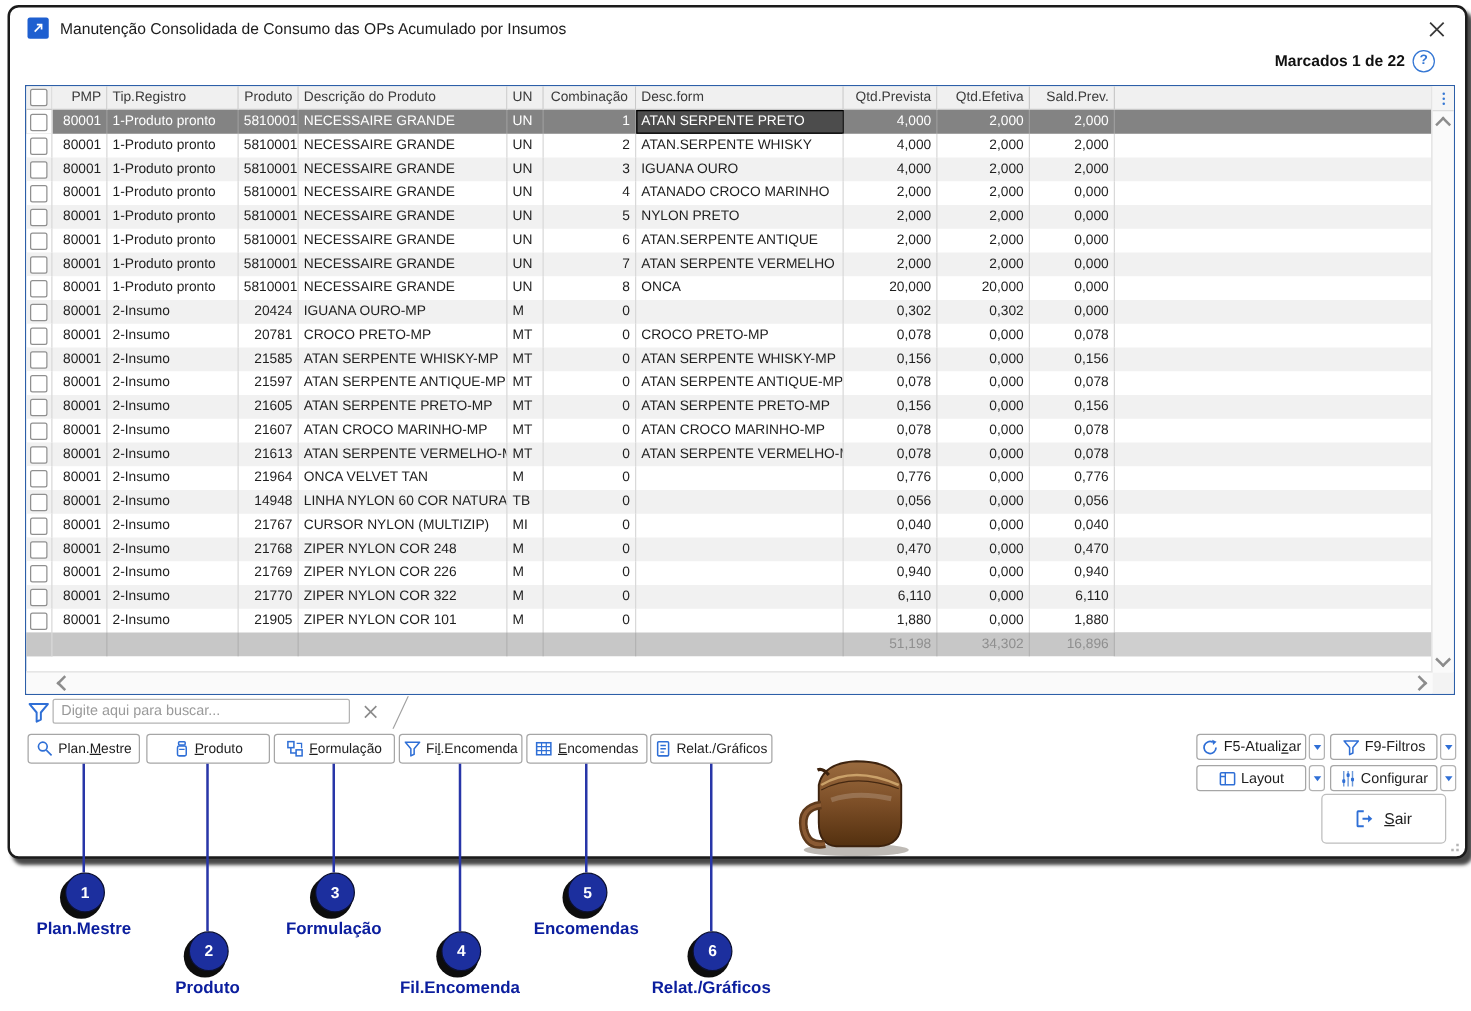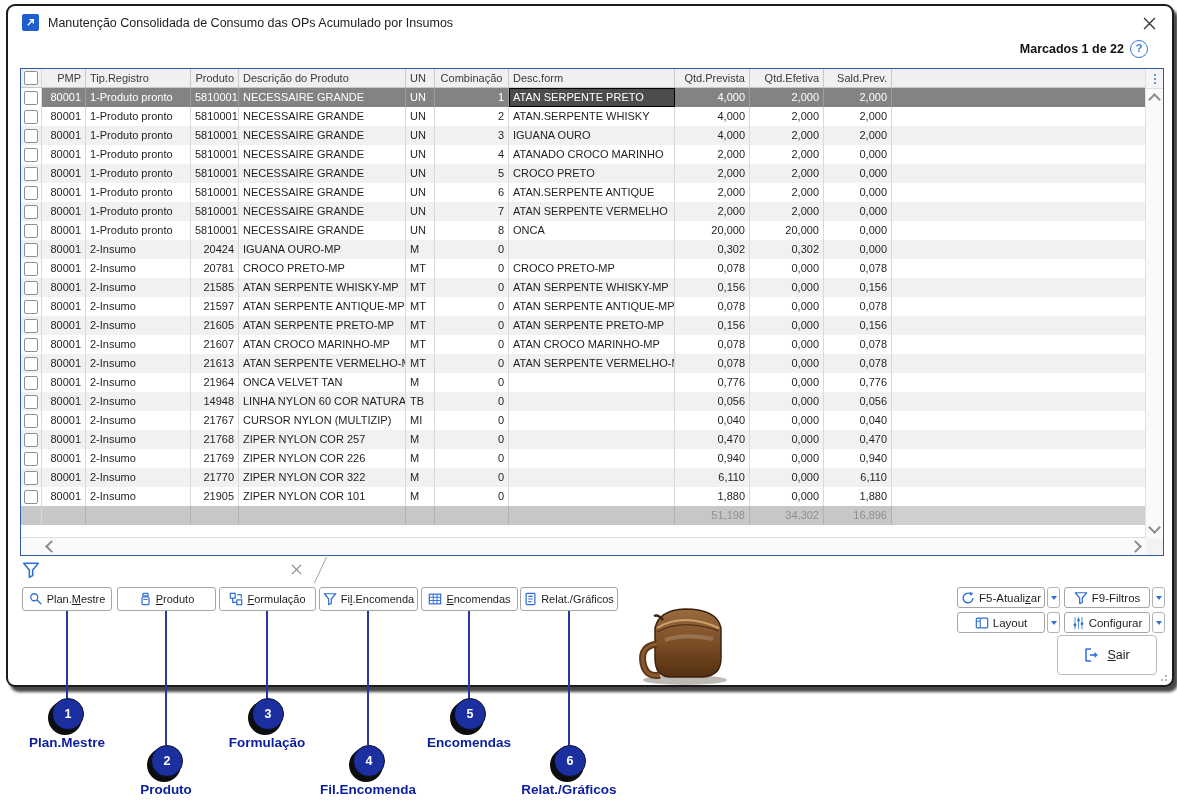--- a/index.html
+++ b/index.html
@@ -213,21 +213,21 @@
           <div class="trow stripe">
             <div class="cb-cell">
               <span class="checkbox"></span>
             </div>
             <div class="cell ar" style="width: 44px;">80001</div>
             <div class="cell al" style="width: 105px;">1-Produto pronto</div>
             <div class="cell ar" style="width: 48px;">5810001</div>
             <div class="cell al" style="width: 167px;">NECESSAIRE GRANDE</div>
             <div class="cell al" style="width: 29px;">UN</div>
             <div class="cell ar" style="width: 74px;">5</div>
-            <div class="cell al" style="width: 166px;">CROCO PRETO</div>
+            <div class="cell al" style="width: 166px;">NYLON PRETO</div>
             <div class="cell ar" style="width: 75px;">2,000</div>
             <div class="cell ar" style="width: 74px;">2,000</div>
             <div class="cell ar" style="width: 68px;">0,000</div>
             <div class="cell filler"></div>
           </div>
           <div class="trow">
             <div class="cb-cell">
               <span class="checkbox"></span>
             </div>
             <div class="cell ar" style="width: 44px;">80001</div>
@@ -434,21 +434,21 @@
             <div class="cell ar" style="width: 68px;">0,040</div>
             <div class="cell filler"></div>
           </div>
           <div class="trow stripe">
             <div class="cb-cell">
               <span class="checkbox"></span>
             </div>
             <div class="cell ar" style="width: 44px;">80001</div>
             <div class="cell al" style="width: 105px;">2-Insumo</div>
             <div class="cell ar" style="width: 48px;">21768</div>
-            <div class="cell al" style="width: 167px;">ZIPER NYLON  COR 257</div>
+            <div class="cell al" style="width: 167px;">ZIPER NYLON  COR 248</div>
             <div class="cell al" style="width: 29px;">M</div>
             <div class="cell ar" style="width: 74px;">0</div>
             <div class="cell al" style="width: 166px;"></div>
             <div class="cell ar" style="width: 75px;">0,470</div>
             <div class="cell ar" style="width: 74px;">0,000</div>
             <div class="cell ar" style="width: 68px;">0,470</div>
             <div class="cell filler"></div>
           </div>
           <div class="trow">
             <div class="cb-cell">
@@ -527,20 +527,21 @@
         <span class="chev right"></span>
       </div>
       <div class="scroll-corner"></div>
     </div>
 
     <div class="abs funnel-ico">
       <svg width="18" height="18" viewBox="0 0 16 16">
           <path d="M1.5 2 H14.5 L9.5 8 V13 L6.5 14.5 V8 Z" stroke="#2f6fd6" stroke-width="1.4" fill="none" stroke-linejoin="round"></path>
         </svg>
     </div>
+    <input class="abs search-input" type="text" placeholder="Digite aqui para buscar..." style="">
     <div class="abs clear-x">
       <svg width="11" height="11" viewBox="0 0 12 12">
           <path d="M1 1 L11 11 M11 1 L1 11" stroke="#8a8a8a" stroke-width="1.4" fill="none"></path>
         </svg>
     </div>
     <div class="abs tab-slash"></div>
 
     <div class="btn fb1">
       <span>
         <svg width="14" height="14" viewBox="0 0 16 16">

